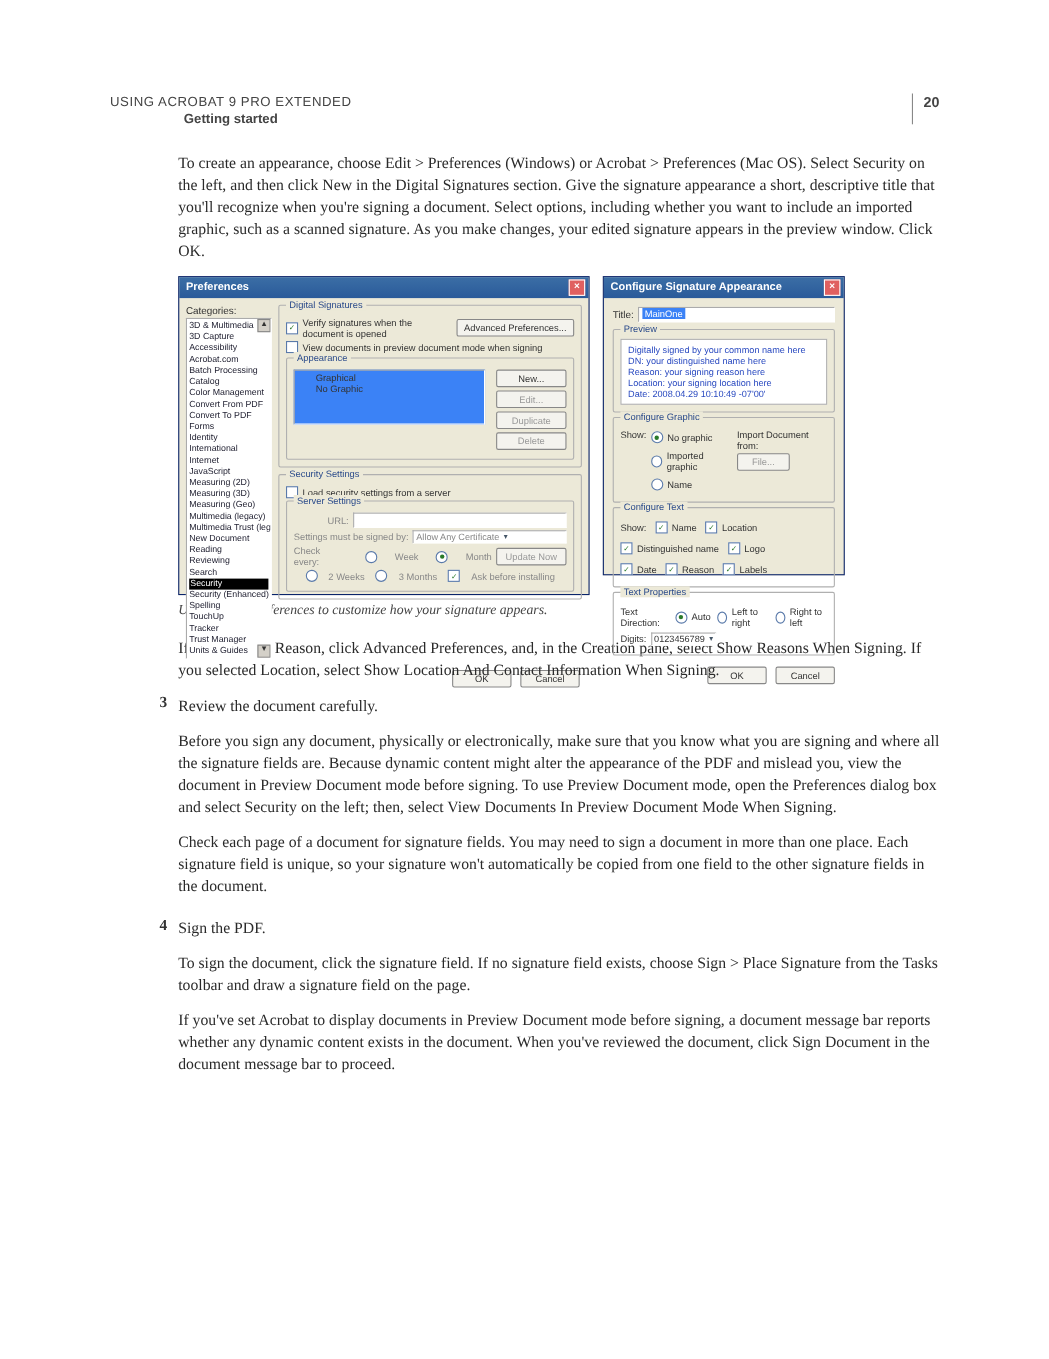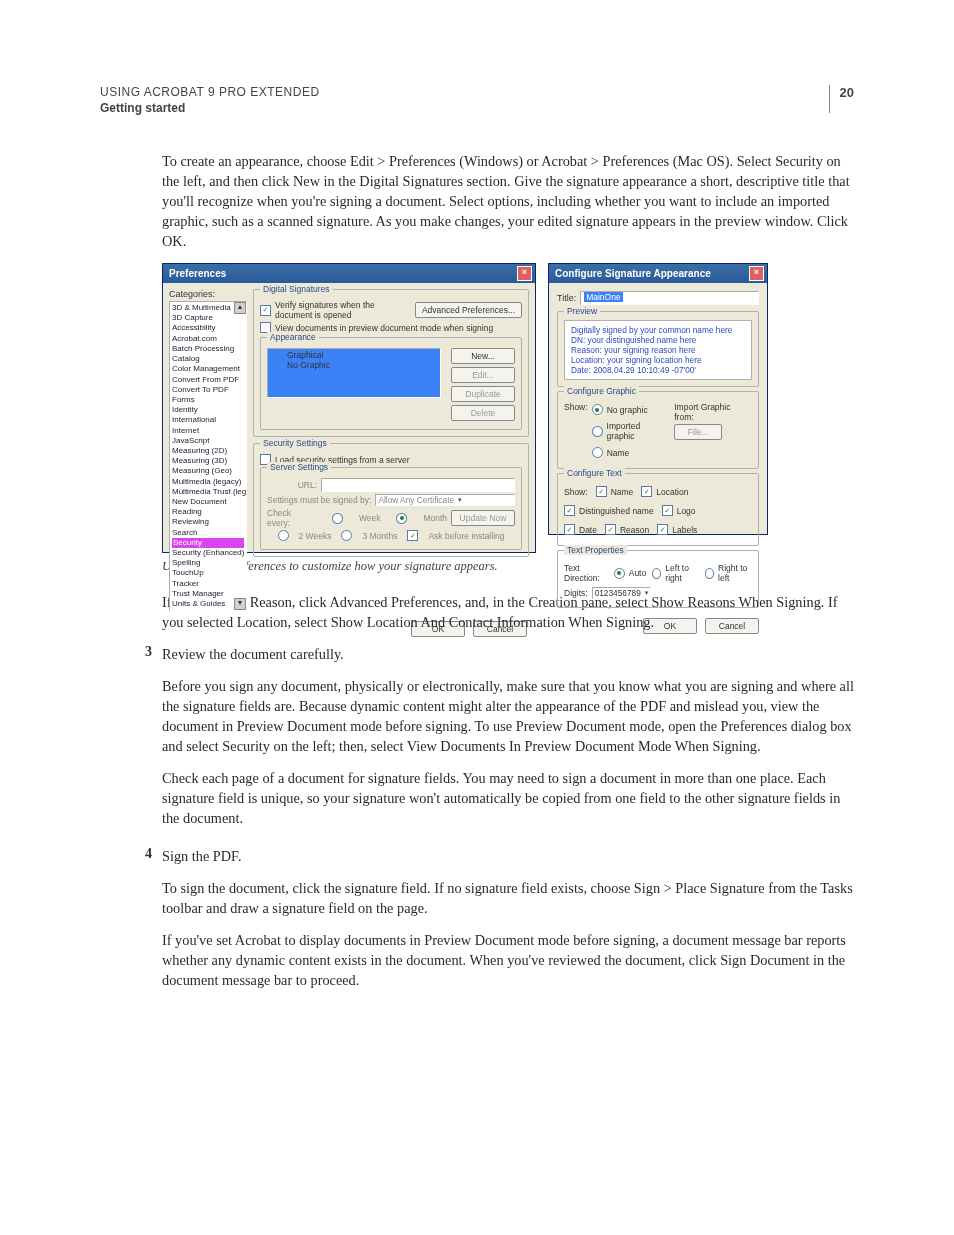--- a/index.html
+++ b/index.html
@@ -17,21 +17,22 @@
     box-sizing: border-box;
     padding: 85px 100px 40px 100px;
   }
   .header-row {
     display: flex;
     justify-content: space-between;
     align-items: flex-start;
     font-family: "Myriad Pro", Arial, sans-serif;
     font-size: 12px;
     color: #444;
-    margin-bottom: 36px;
+    margin-bottom: 24px;
+    text-align: center;
   }
   .header-left .line1 { letter-spacing: 0.5px; }
   .header-left .line2 { font-weight: bold; margin-top: 2px; }
   .page-number {
     font-weight: bold;
     font-size: 13px;
     border-left: 1px solid #888;
     padding-left: 10px;
     height: 28px;
     display: flex;
@@ -98,21 +99,21 @@
   }
   .cat-list .scroll-up, .cat-list .scroll-down {
     position:absolute; right:0; width:10px; height:10px;
     background:#d4d0c8; border:1px solid #888; font-size:7px;
     text-align:center; line-height:8px;
   }
   .cat-list .scroll-up { top:0; }
   .cat-list .scroll-down { bottom:0; }
   .cat-items { padding:1px 2px; font-size:8px; line-height:10.2px; color:#223; }
   .cat-items div { white-space: nowrap; }
-  .cat-sel { background:#d946ef; color:#fff; padding:0 1px; }
+  .cat-sel { background:#000000; color:#fff; padding:0 1px; }
   .right-col { flex:1; display:flex; flex-direction:column; gap:6px; }
   .groupbox {
     border: 1px solid #b0b0b0;
     border-radius: 2px;
     padding: 8px 6px 6px 6px;
     position: relative;
     font-size:8.5px;
   }
   .gb-title {
     position:absolute; top:-6px; left:6px;
@@ -338,21 +339,21 @@
                 <span class="row">
                     <span class="radio"></span>
                     <span>Imported graphic</span>
                   </span>
                 <span class="row">
                     <span class="radio"></span>
                     <span>Name</span>
                   </span>
               </div>
               <div style="margin-left:auto; display:flex; flex-direction:column; gap:2px; align-items:flex-start;">
-                <span>Import Graphic from:</span>
+                <span>Import Document from:</span>
                 <span class="btn btn-dim" style="min-width:34px;">File...</span>
               </div>
             </div>
           </div>
           <div class="groupbox">
             <div class="gb-title">Configure Text</div>
             <div class="row" style="flex-wrap:wrap; gap:4px 8px;">
               <span>Show:</span>
               <span class="row">
                   <span class="chk">✓</span>

